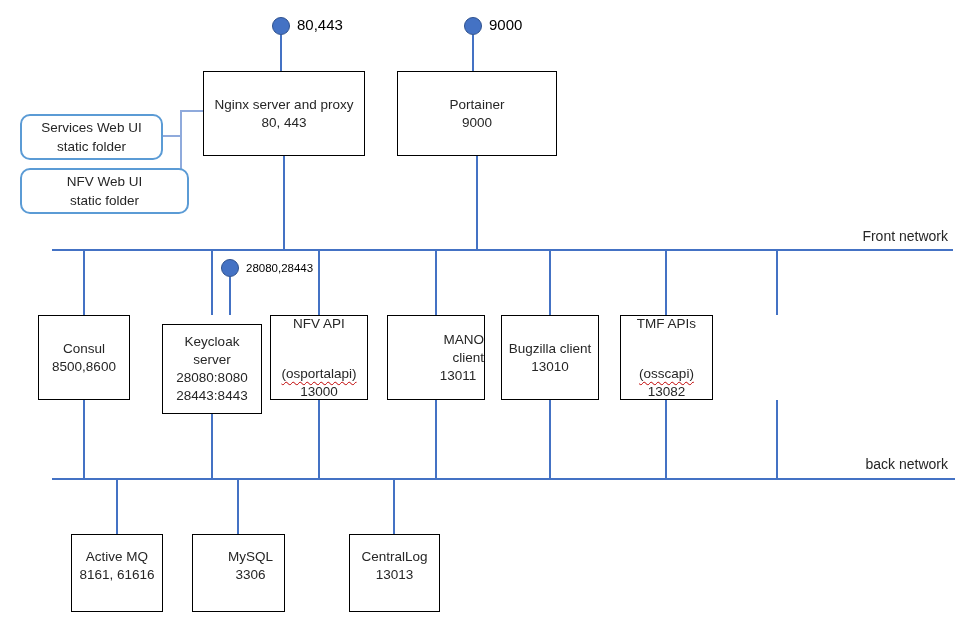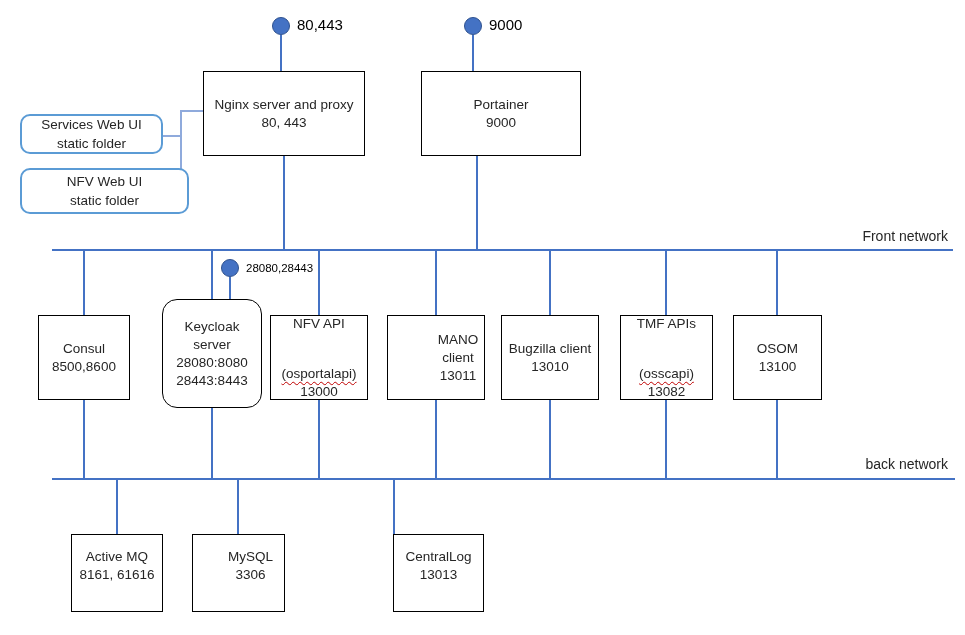--- a/index.html
+++ b/index.html
@@ -15,21 +15,21 @@
   
   .dot{
     position:absolute;width:18px;height:18px;border-radius:50%;
     box-sizing:border-box;background:var(--circle-fill,#4472C4);
     border:1.5px solid var(--circle-border,#2F528F);
   }
   
   .box{
     position:absolute;box-sizing:border-box;border:1.5px solid var(--box-border,#000000);
     background:#fff;display:flex;flex-direction:column;align-items:center;justify-content:center;
-    text-align:center;font-size:13.5px;line-height:18px;color:#262626;z-index:2;
+    text-align:right;font-size:13.5px;line-height:18px;color:#262626;z-index:2;
   }
   .box.padbottom{padding-bottom:14px;}
   
   .folder{
     position:absolute;box-sizing:border-box;border:2.25px solid var(--folder-border,#5B9BD5);
     border-radius:10px;background:#fff;display:flex;flex-direction:column;align-items:center;
     justify-content:center;text-align:center;font-size:13.5px;line-height:19px;color:#262626;z-index:2;
   }
   .plabel{position:absolute;font-size:15px;color:#000;white-space:nowrap;}
   .plabel-sm{font-size:11.5px;}
@@ -50,26 +50,26 @@
   <span class="vline" style="left:280px;top:35px;height:36px;"></span>
 
   <span class="dot" style="left:464px;top:17px;"></span>
   <span class="plabel" style="left:489px;top:16px;">9000</span>
   <span class="vline" style="left:472px;top:35px;height:36px;"></span>
 
   <div class="box" style="left:203px;top:71px;width:162px;height:85px;">
     <span>Nginx server and proxy</span>
     <span>80, 443</span>
   </div>
-  <div class="box" style="left:397px;top:71px;width:160px;height:85px;margin-left:24px;">
+  <div class="box" style="left:397px;top:71px;width:160px;height:85px;">
     <span>Portainer</span>
     <span>9000</span>
   </div>
 
-  <div class="folder" style="left:20px;top:114px;width:143px;height:40px;">
+  <div class="folder" style="left:20px;top:114px;width:143px;height:46px;">
     <span>Services Web UI</span>
     <span>static folder</span>
   </div>
   <div class="folder" style="left:20px;top:168px;width:169px;height:46px;">
     <span>NFV Web UI</span>
     <span>static folder</span>
   </div>
   <span class="hline lightline" style="left:163px;top:135px;width:19px;"></span>
   <span class="hline lightline" style="left:163px;top:189px;width:19px;"></span>
   <span class="vline lightline" style="left:180px;top:110px;height:81px;"></span>
@@ -90,21 +90,21 @@
   <span class="vline" style="left:318px;top:250px;height:65px;"></span>
   <span class="vline" style="left:435px;top:250px;height:65px;"></span>
   <span class="vline" style="left:549px;top:250px;height:65px;"></span>
   <span class="vline" style="left:665px;top:250px;height:65px;"></span>
   <span class="vline" style="left:776px;top:250px;height:65px;"></span>
 
   <div class="box" style="left:38px;top:315px;width:92px;height:85px;">
     <span>Consul</span>
     <span>8500,8600</span>
   </div>
-  <div class="box" style="left:162px;top:299px;width:100px;height:109px;border-radius:15px;">
+  <div class="box" style="left:162px;top:324px;width:100px;height:90px;">
     <span>Keycloak</span>
     <span>server</span>
     <span>28080:8080</span>
     <span>28443:8443</span>
   </div>
   <div class="box" style="left:270px;top:315px;width:98px;height:85px;">
     <span>NFV API</span>
     <span class="misspelled">(osportalapi)</span>
     <span>13000</span>
   </div>
@@ -113,24 +113,20 @@
     <span>13011</span>
   </div>
   <div class="box" style="left:501px;top:315px;width:98px;height:85px;">
     <span>Bugzilla client</span>
     <span>13010</span>
   </div>
   <div class="box" style="left:620px;top:315px;width:93px;height:85px;">
     <span>TMF APIs</span>
     <span class="misspelled">(osscapi)</span>
     <span>13082</span>
-  </div>
-  <div class="box" style="left:733px;top:315px;width:89px;height:85px;">
-    <span>OSOM</span>
-    <span>13100</span>
   </div>
 
   <span class="vline" style="left:83px;top:400px;height:79px;"></span>
   <span class="vline" style="left:211px;top:400px;height:79px;"></span>
   <span class="vline" style="left:318px;top:400px;height:79px;"></span>
   <span class="vline" style="left:435px;top:400px;height:79px;"></span>
   <span class="vline" style="left:549px;top:400px;height:79px;"></span>
   <span class="vline" style="left:665px;top:400px;height:79px;"></span>
   <span class="vline" style="left:776px;top:400px;height:79px;"></span>
 
@@ -142,18 +138,18 @@
   <span class="vline" style="left:393px;top:480px;height:54px;"></span>
 
   <div class="box padbottom" style="left:71px;top:534px;width:92px;height:78px;">
     <span>Active MQ</span>
     <span>8161, 61616</span>
   </div>
   <div class="box padbottom" style="left:192px;top:534px;width:93px;height:78px;padding-left:24px;">
     <span>MySQL</span>
     <span>3306</span>
   </div>
-  <div class="box padbottom" style="left:349px;top:534px;width:91px;height:78px;margin-left:44px;">
+  <div class="box padbottom" style="left:349px;top:534px;width:91px;height:78px;">
     <span>CentralLog</span>
     <span>13013</span>
   </div>
 
 </div>
 
 </body></html>

